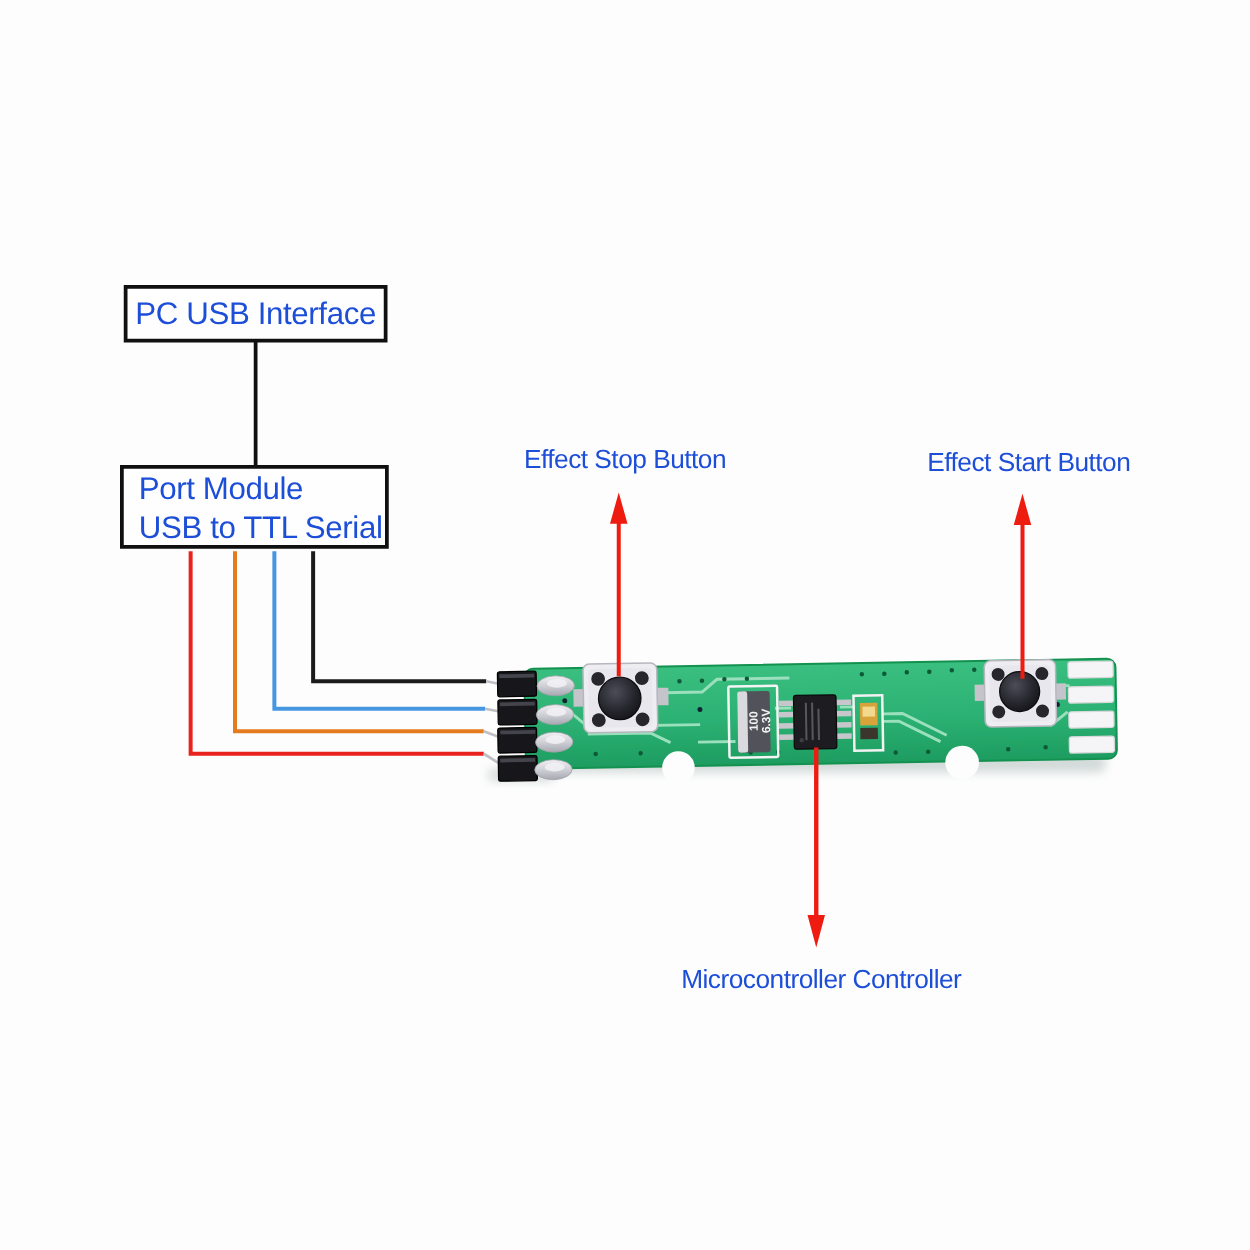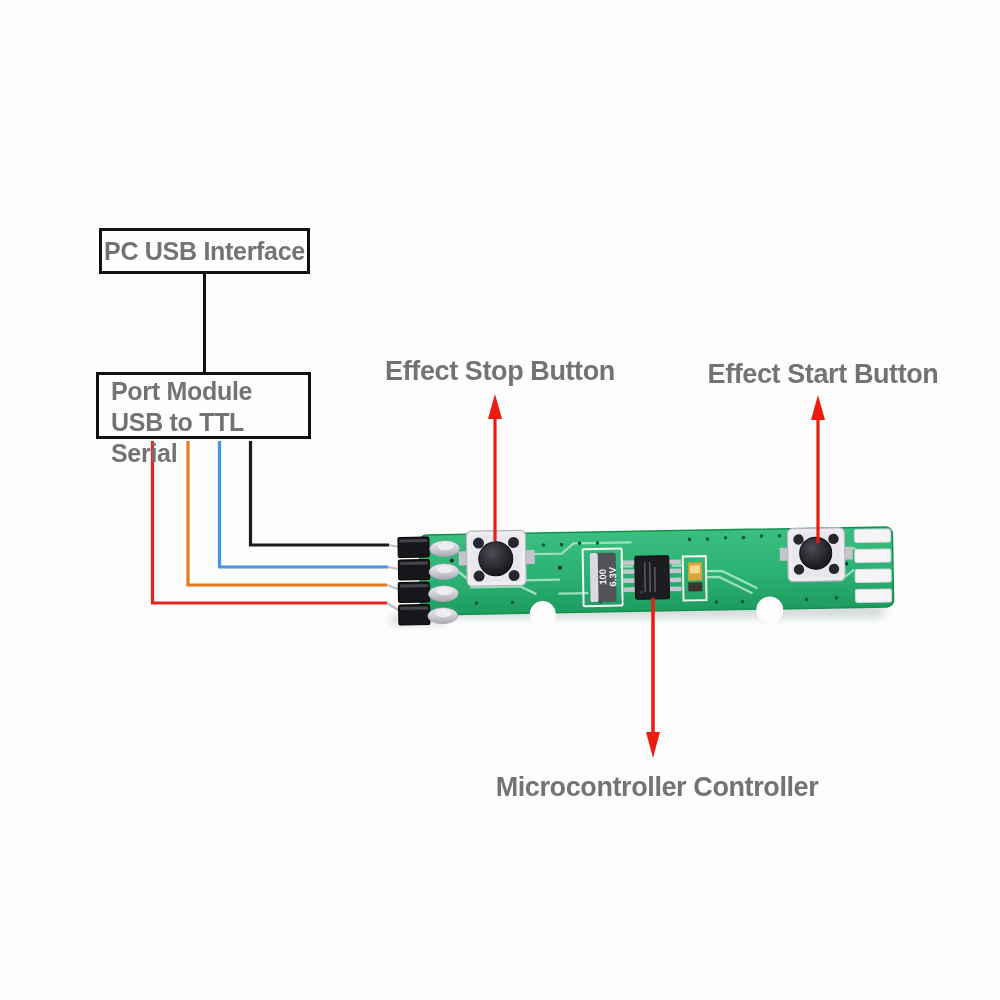--- a/index.html
+++ b/index.html
@@ -5,21 +5,21 @@
   html, body { margin: 0; padding: 0; background: #ffffff; }
   .canvas {
     position: relative;
     width: 1000px;
     height: 1000px;
     background: #fdfdfd;
     font-family: "Liberation Sans", sans-serif;
     overflow: hidden;
   }
   .svg-layer { position: absolute; left: 0; top: 0; z-index: 1; }
-  .blue-text { color: #737373; font-weight: bold; }
+  .blue-text { color: #1d4ed8; }
   .flow-box {
     position: absolute;
     box-sizing: border-box;
     border: 3px solid #101010;
     background: #fefefe;
     z-index: 2;
   }
   .flow-box.single {
     display: flex;
     align-items: center;
@@ -36,21 +36,21 @@
   .flow-box.double span { display: block; }
   .connector-line {
     position: absolute;
     background: #101010;
     z-index: 2;
   }
   .annot-label {
     position: absolute;
     transform: translateX(-50%);
     white-space: nowrap;
-    font-size: 27px;
+    font-size: 21px;
     letter-spacing: -0.4px;
     z-index: 3;
   }
 </style>
 </head>
 <body>
 
 <div class="canvas">
 
   <div class="flow-box single blue-text" style="left:99px; top:228px; width:211px; height:46px;">

